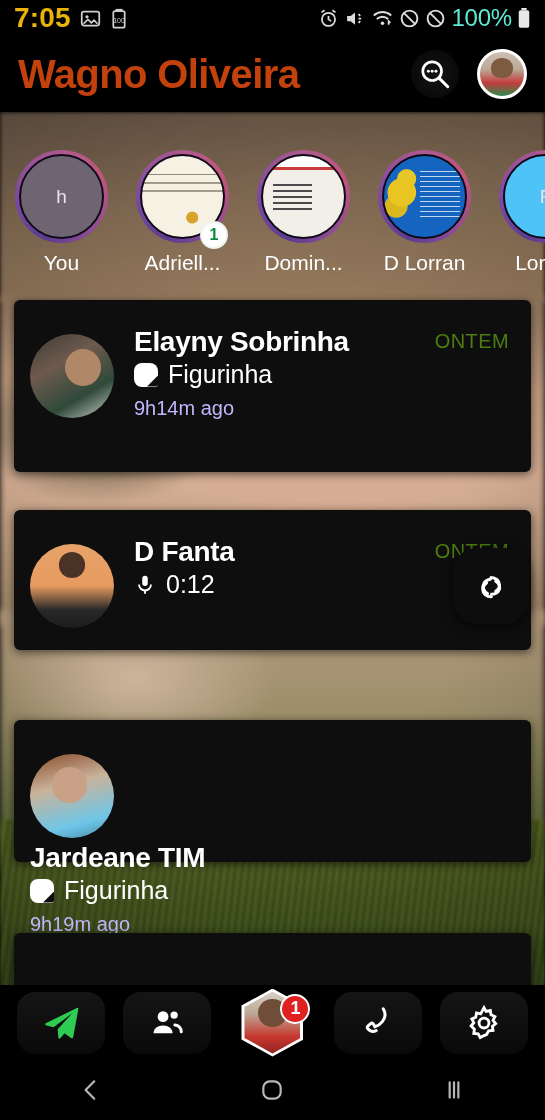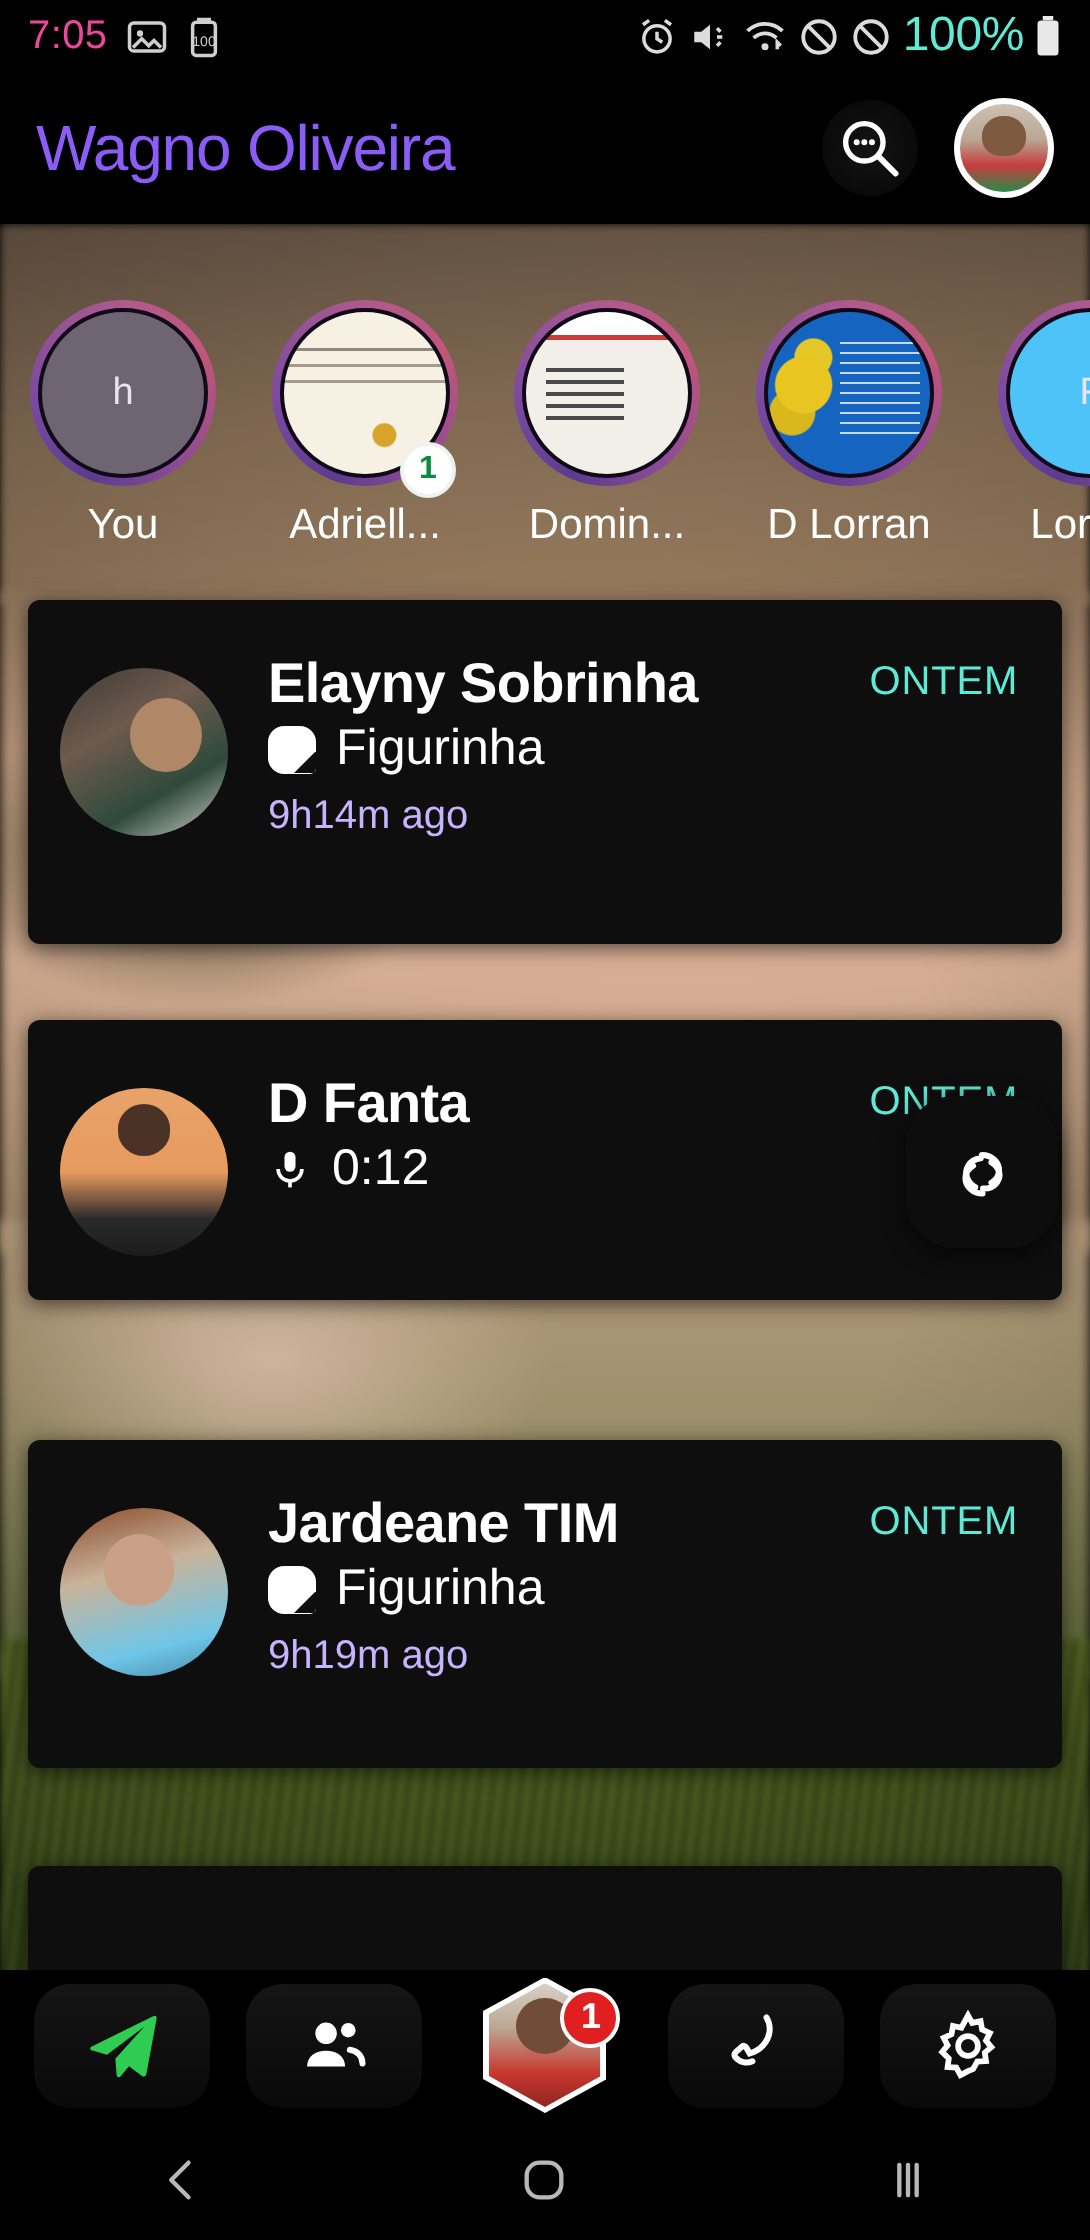--- a/index.html
+++ b/index.html
@@ -17,21 +17,21 @@
   }
 
   
   .statusbar {
     position:absolute; top:0; left:0; right:0; height:36px;
     background:#000; z-index:40;
     display:flex; align-items:center; justify-content:space-between;
     padding:0 14px;
   }
   .sb-left { display:flex; align-items:center; gap:9px; }
-  .sb-clock { color:#ec4899; font-size:20px; letter-spacing:.2px; }
+  .sb-clock { color:#eab308; font-size:28px; letter-spacing:.2px;font-weight:bold; }
   .sb-right { display:flex; align-items:center; gap:5px; }
   .sb-pct { color:#5eead4; font-size:24px; letter-spacing:-.2px; }
   .ico { display:inline-flex; align-items:center; justify-content:center; }
 
   
   .wallpaper { position:absolute; inset:0; z-index:0; }
   .wp-top {
     position:absolute; left:0; right:0; top:112px; height:190px;
     background:linear-gradient(175deg,#6c5a4a 0%,#8a7158 45%,#9b7e5f 100%);
     filter:blur(2px);
@@ -63,21 +63,21 @@
     background:radial-gradient(ellipse 120% 70% at 50% 50%, transparent 30%, rgba(0,0,0,.35) 100%);
   }
 
   
   .header {
     position:absolute; top:36px; left:0; right:0; height:76px;
     background:#000; z-index:30;
     display:flex; align-items:center; padding:0 18px;
   }
   .app-title {
-    color:#8b5cf6; font-size:32px; font-weight:normal; letter-spacing:-.6px;
+    color:#c2410c; font-size:40px; font-weight:bold; letter-spacing:-.6px;
     flex:1; white-space:nowrap;
   }
   .hdr-btn {
     width:48px; height:48px; border-radius:50%;
     display:flex; align-items:center; justify-content:center;
     background:radial-gradient(circle,#141414 0%,#0a0a0a 70%, #000 100%);
     margin-left:4px;
   }
   .hdr-avatar {
     width:50px; height:50px; border-radius:50%;
@@ -176,21 +176,21 @@
                  border-radius:50%; background:#c9a187; }
   .c-body { flex:1; min-width:0; padding-top:4px; }
   .c-name {
     color:#fff; font-size:28px; font-weight:bold; letter-spacing:-.3px;
     white-space:nowrap; overflow:hidden;
   }
   .c-sub { display:flex; align-items:center; gap:10px; margin-top:2px; }
   .c-sub-text { color:#fff; font-size:25px; }
   .c-ago { color:#c4b5fd; font-size:20px; margin-top:8px; }
   .c-when {
-    color:#5eead4; font-size:20px; letter-spacing:.4px;
+    color:#4d7c0f; font-size:20px; letter-spacing:.4px;
     padding-top:8px; margin-left:10px; white-space:nowrap;
   }
   .sticker-ico {
     width:24px; height:24px; flex:0 0 24px;
     background:#fff; border-radius:8px 8px 3px 8px;
     position:relative;
   }
   .sticker-ico::after {
     content:""; position:absolute; right:0; bottom:0;
     width:11px; height:11px; background:#0e0e0e;
@@ -411,21 +411,21 @@
               <path d="M5.5 11.5a6.5 6.5 0 0 0 13 0" fill="none" stroke="#fff" stroke-width="2"></path>
               <path d="M12 18v3.5" stroke="#fff" stroke-width="2"></path>
             </svg>
           </span>
           <span class="c-sub-text">0:12</span>
         </div>
       </div>
       <div class="c-when">ONTEM</div>
     </div>
 
-    <div class="card" style="top:420px; height:164px;">
+    <div class="card" style="top:420px; height:142px;flex-direction:column;">
       <div class="c-avatar av-c"></div>
       <div class="c-body">
         <div class="c-name">Jardeane TIM</div>
         <div class="c-sub">
           <span class="sticker-ico"></span>
           <span class="c-sub-text">Figurinha</span>
         </div>
         <div class="c-ago">9h19m ago</div>
       </div>
       <div class="c-when">ONTEM</div>

